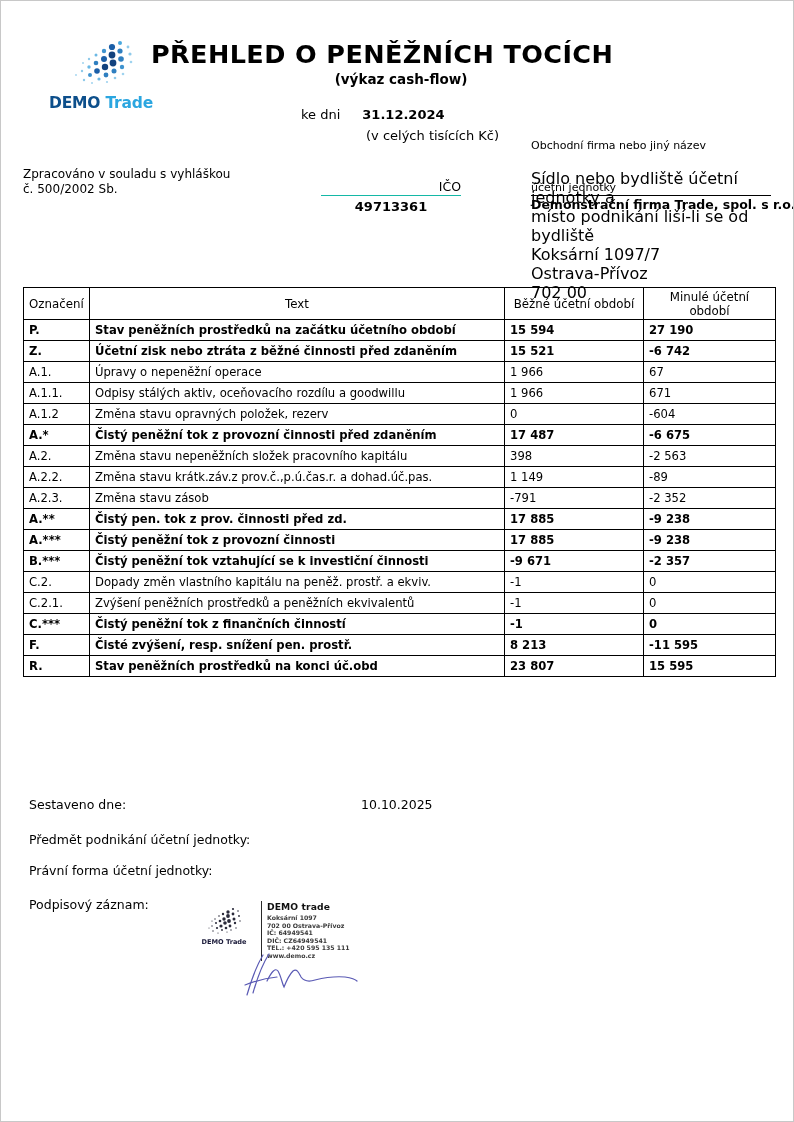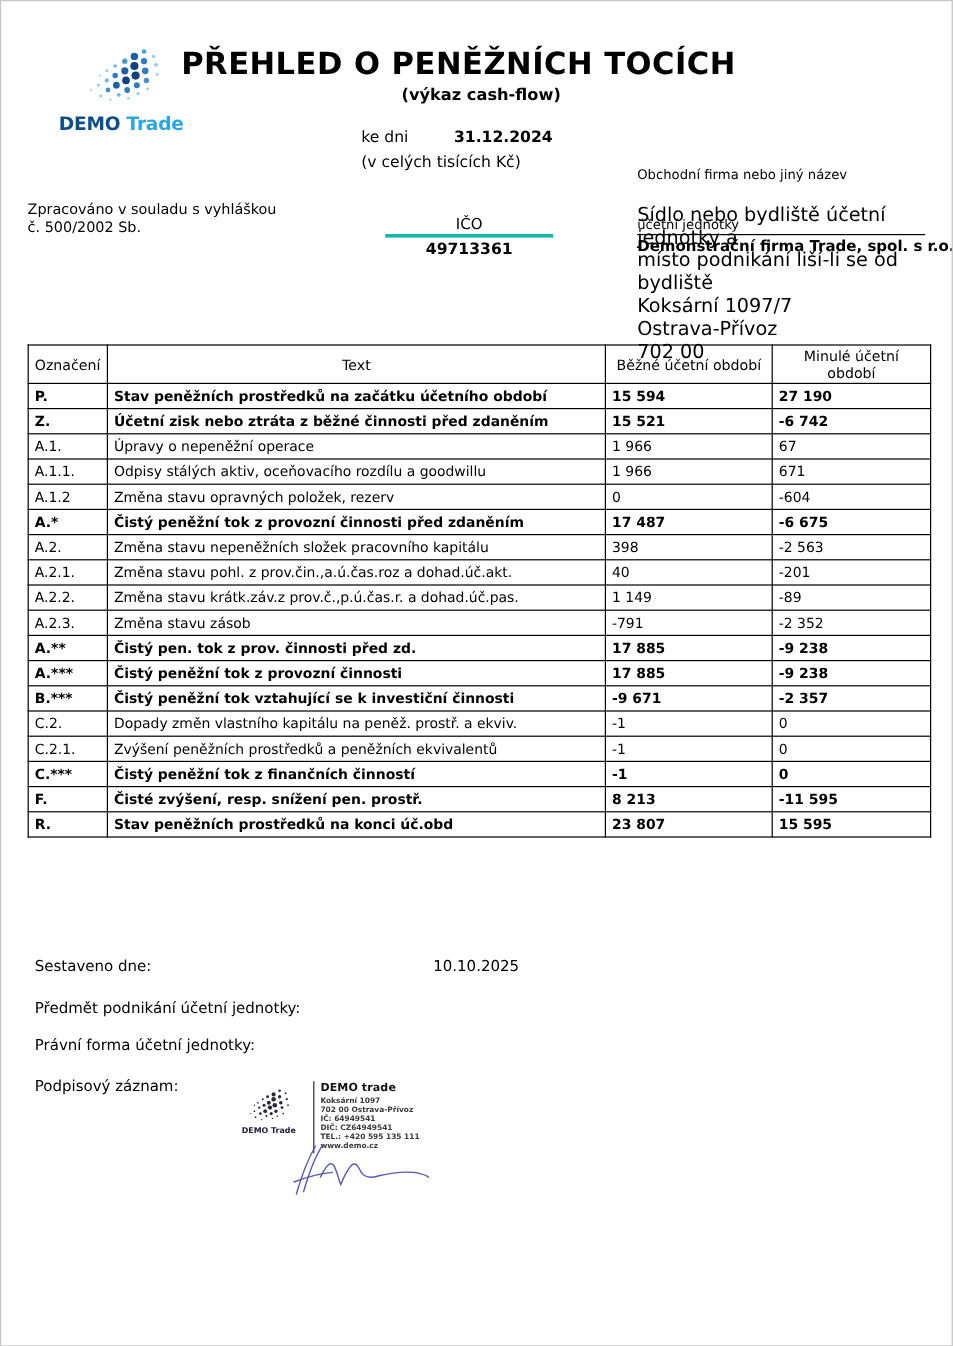--- a/index.html
+++ b/index.html
@@ -66,27 +66,27 @@
 
   
   .kedni-row {
     position: absolute;
     left: 300px;
     top: 106px;
     font-size: 13px;
     white-space: nowrap;
   }
   .kedni-label { font-weight: normal; }
-  .kedni-value { font-weight: bold; margin-left: 38px; }
+  .kedni-value { font-weight: bold; margin-left: 22px; }
   .units-row {
     position: absolute;
     left: 300px;
     top: 127px;
     width: 198px;
-    text-align: left;
+    text-align: right;
     font-size: 13px;
     white-space: nowrap;
   }
 
   
   .left-note {
     position: absolute;
     left: 22px;
     top: 166px;
     font-size: 12px;
@@ -97,22 +97,23 @@
   .ico-wrap {
     position: absolute;
     left: 320px;
     top: 178px;
     width: 140px;
     text-align: center;
   }
   .ico-label {
     font-size: 12.5px;
     padding-bottom: 1px;
-    border-bottom: 3px solid #14b8a6;
+    border-bottom: 1px solid #14b8a6;
     display: block;
+    text-align: right;
   }
   .ico-value {
     font-size: 13px;
     font-weight: bold;
     padding-top: 3px;
     display: block;
   }
 
   
   .company-block {
@@ -380,26 +381,20 @@
           <td class="c-mark-cell">A.*</td>
           <td class="c-text-cell">Čistý peněžní tok z provozní činnosti před zdaněním</td>
           <td class="c-num">17 487</td>
           <td class="c-num">-6 675</td>
         </tr>
         <tr>
           <td class="c-mark-cell">A.2.</td>
           <td class="c-text-cell">Změna stavu nepeněžních složek pracovního kapitálu</td>
           <td class="c-num">398</td>
           <td class="c-num">-2 563</td>
-        </tr>
-        <tr>
-          <td class="c-mark-cell">A.2.1.</td>
-          <td class="c-text-cell">Změna stavu pohl. z prov.čin.,a.ú.čas.roz a dohad.úč.akt.</td>
-          <td class="c-num">40</td>
-          <td class="c-num">-201</td>
         </tr>
         <tr>
           <td class="c-mark-cell">A.2.2.</td>
           <td class="c-text-cell">Změna stavu krátk.záv.z prov.č.,p.ú.čas.r. a dohad.úč.pas.</td>
           <td class="c-num">1 149</td>
           <td class="c-num">-89</td>
         </tr>
         <tr>
           <td class="c-mark-cell">A.2.3.</td>
           <td class="c-text-cell">Změna stavu zásob</td>

